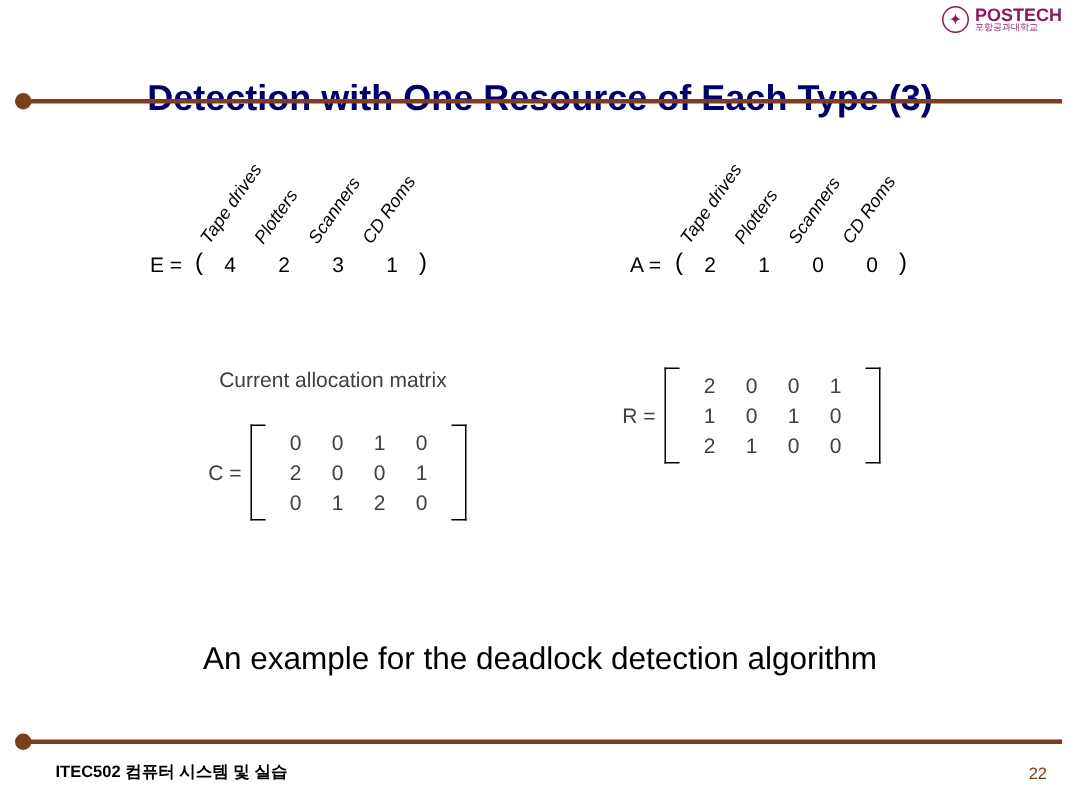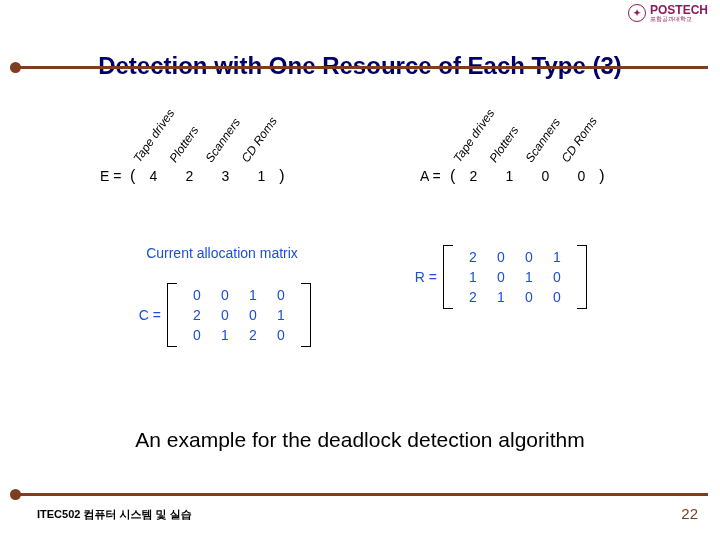--- a/index.html
+++ b/index.html
@@ -99,21 +99,21 @@
   .vec-cell { width: 36px; text-align: center; }
   .matrices {
     position: absolute;
     top: 245px;
     left: 0; right: 0;
     display: flex;
     justify-content: center;
     gap: 56px;
     font-family: Arial, sans-serif;
     font-size: 14px;
-    color: #1d4ed8;
+    color: #404040;
   }
   .matrix-block { width: 220px; text-align: center; }
   .matrix-label { margin-bottom: 22px; font-size: 14px; }
   .matrix-row-wrap { display: flex; align-items: center; justify-content: center; gap: 6px; }
   .mat-name { width: 28px; text-align: right; }
   .bracket {
     width: 10px;
     align-self: stretch;
     border-top: 1.5px solid #000;
     border-bottom: 1.5px solid #000;
@@ -153,21 +153,21 @@
     font-size: 11px;
     font-weight: bold;
     font-family: Arial, sans-serif;
     color: #000;
     padding-left: 19px;
   }
   .footer-right {
     position: absolute;
     bottom: 18px;
     right: 22px;
-    font-size: 15px;
+    font-size: 11px;
     color: #7B3F1F;
     font-family: Arial, sans-serif;
   }
 </style>
 </head>
 <body>
 
 <div class="header">
   <div class="logo-area">
     <span class="logo-circle">✦</span>

